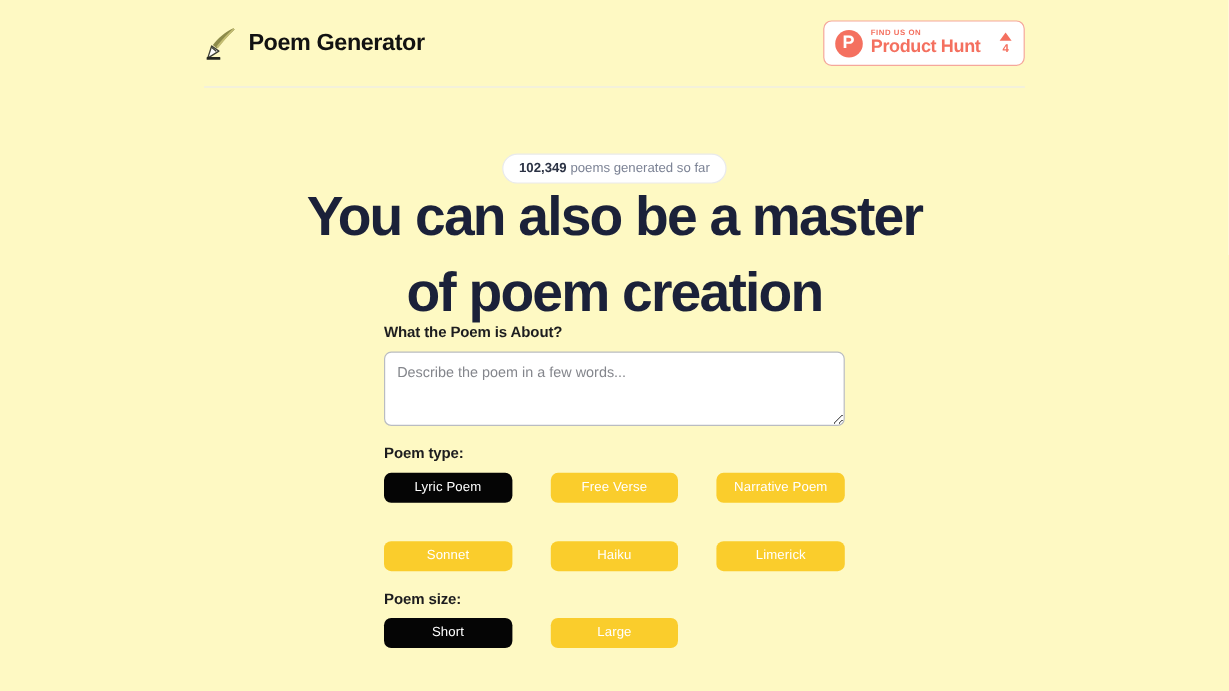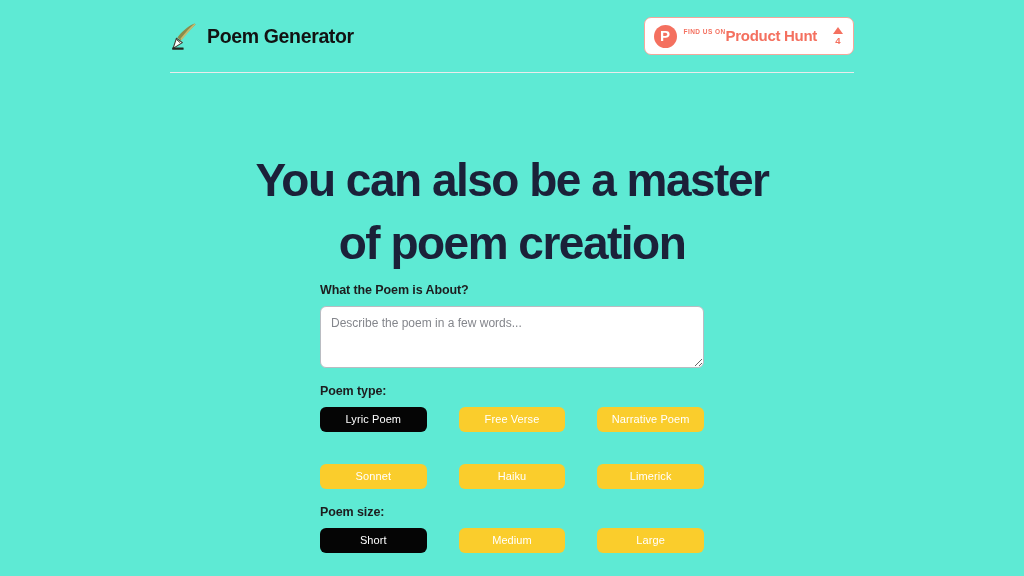--- a/index.html
+++ b/index.html
@@ -11,21 +11,21 @@
     background: #ffffff;
     font-family: "Liberation Sans", sans-serif;
     -webkit-font-smoothing: antialiased;
   }
 
   .page {
     width: 1024px;
     height: 576px;
     position: relative;
     overflow: hidden;
-    background: #5eead4;
+    background: #fef9c3;
   }
 
   
   .header {
     position: absolute;
     left: 170px;
     top: 0;
     width: 684px;
     height: 73px;
     display: flex;
@@ -77,21 +77,21 @@
     justify-content: center;
     flex: 0 0 auto;
   }
   .ph-logo-letter {
     color: #ffffff;
     font-size: 15px;
     font-weight: 700;
     line-height: 1;
     margin-top: -1px;
   }
-  .ph-text { display: flex; flex-direction: row; justify-content: center; }
+  .ph-text { display: flex; flex-direction: column; justify-content: center; }
   .ph-kicker {
     font-size: 6.5px;
     font-weight: 700;
     letter-spacing: 0.45px;
     color: #f4705f;
     line-height: 1.1;
     text-transform: uppercase;
   }
   .ph-name {
     font-size: 15px;
@@ -165,21 +165,21 @@
     left: 320px;
     top: 270px;
     width: 384px;
   }
 
   .field-label {
     font-size: 12.5px;
     font-weight: 700;
     color: #1d1d1f;
     letter-spacing: -0.1px;
-    margin: 13px 0 8px 0;
+    margin: 0 0 8px 0;
     line-height: 1.2;
   }
 
   .poem-textarea {
     width: 384px;
     height: 62px;
     border: 1px solid #b9bcc2;
     border-radius: 6px;
     padding: 8px 10px;
     font-family: "Liberation Sans", sans-serif;
@@ -258,20 +258,23 @@
         <span class="ph-name">Product Hunt</span>
       </span>
       <span class="ph-votes">
         <span class="ph-arrow"></span>
         <span class="ph-count">4</span>
       </span>
     </div>
 
   </div>
 
+  <div class="counter-pill">
+    <span class="counter-num">102,349</span><span> poems generated so far</span>
+  </div>
 
   <h1 class="headline">
     <span class="headline-line">You can also be a master</span>
     <span class="headline-line">of poem creation</span>
   </h1>
 
   <div class="form">
 
     <div class="field-label">What the Poem is About?</div>
 
@@ -285,19 +288,18 @@
       <button class="opt-btn">Narrative Poem</button>
       <button class="opt-btn">Sonnet</button>
       <button class="opt-btn">Haiku</button>
       <button class="opt-btn">Limerick</button>
     </div>
 
     <div class="group-label">Poem size:</div>
 
     <div class="btn-grid">
       <button class="opt-btn selected">Short</button>
-      <button class="opt-btn">Medium</button>
       <button class="opt-btn">Large</button>
     </div>
 
   </div>
 
 </div>
 
 </body></html>

